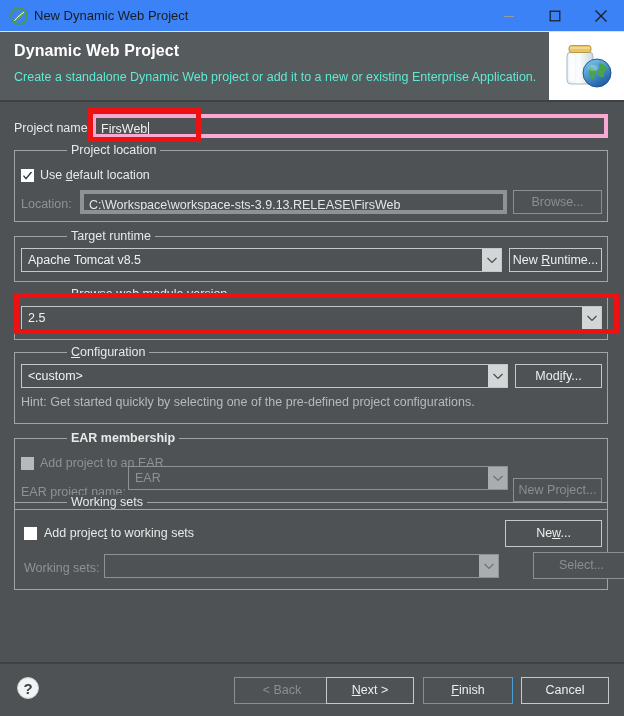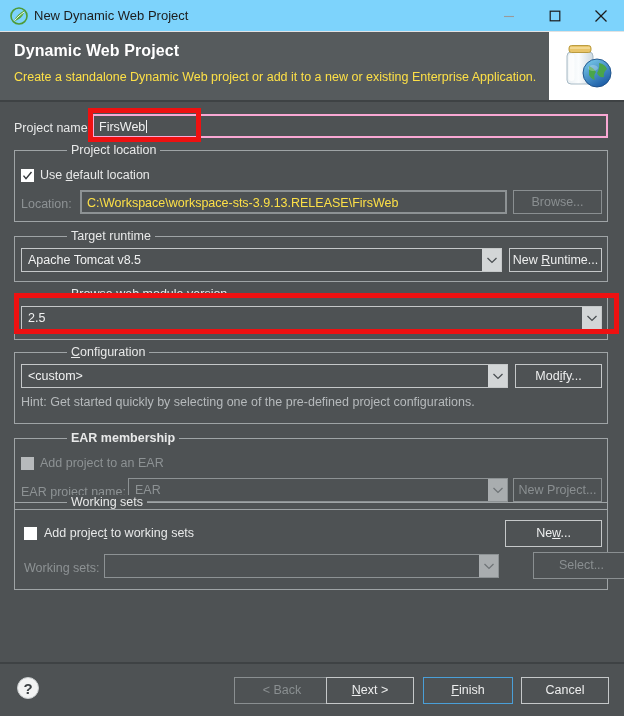--- a/index.html
+++ b/index.html
@@ -20,21 +20,21 @@
     background: #4e5254;
     box-sizing: border-box;
   }
 
   
   .titlebar {
     position: absolute;
     left: 0; top: 0;
     width: 624px;
     height: 32px;
-    background: #7dd3fc;
+    background: #3b82f6;
     border-bottom: 1px solid #e2e2e2;
     box-sizing: border-box;
   }
   .title-icon {
     position: absolute;
     left: 10px; top: 7px;
     width: 18px; height: 18px;
   }
   .title-text {
     position: absolute;
@@ -69,21 +69,21 @@
     left: 14px; top: 10px;
     font-size: 16px;
     font-weight: bold;
     color: #ffffff;
     letter-spacing: 0.1px;
   }
   .header-sub {
     position: absolute;
     left: 14px; top: 38px;
     font-size: 12.5px;
-    color: #fde047;
+    color: #5eead4;
     white-space: nowrap;
   }
   .header-art {
     position: absolute;
     right: 0; top: 0;
     width: 75px; height: 68px;
     background: #ffffff;
   }
   .header-sep {
     position: absolute;
@@ -106,32 +106,32 @@
     font-size: 12.5px;
     color: #e8e9e9;
     white-space: nowrap;
   }
   .row-label.disabled { color: #8d9294; }
 
   
   .textfield {
     position: absolute;
     background: #4e5254;
-    border: 2px solid #f9a8d4;
+    border: 4px solid #f9a8d4;
     box-sizing: border-box;
     font-size: 12.5px;
     color: #f0f1f1;
     line-height: 22px;
     padding: 0 5px;
     white-space: nowrap;
     overflow: hidden;
   }
   .textfield.disabled {
     border-color: #8d9294;
-    color: #fde047;
+    color: #e5e5e5;
   }
   .caret {
     display: inline-block;
     width: 1px;
     height: 13px;
     background: #f0f1f1;
     vertical-align: -2px;
     margin-left: 1px;
   }
 
@@ -377,21 +377,21 @@
     <div class="btn" style="left:515px; top:262px; width:87px; height:24px; line-height:22px;">Mod<u>i</u>fy...</div>
     <div class="hint" style="left:21px; top:293px;">Hint: Get started quickly by selecting one of the pre-defined project configurations.</div>
 
     <div class="group" style="left:14px; top:336px; width:594px; height:72px;font-weight:bold;">
       <span class="group-legend">EAR membership</span>
     </div>
     <div class="checkbox disabled" style="left:21px; top:355px;"></div>
     <div class="row-label disabled" style="left:40px; top:354px;">Add project to an EAR</div>
 
     <div class="row-label disabled" style="left:21px; top:383px;">EAR project name:</div>
-    <div class="combo disabled" style="left:128px; top:376px; width:380px;">
+    <div class="combo disabled" style="left:128px; top:364px; width:380px;">
       <span class="combo-text">EAR</span>
       <span class="combo-arrow">
         <svg width="11" height="8" viewBox="0 0 11 8">
             <polyline points="1,2 5.5,6.4 10,2" fill="none" stroke="#6f7477" stroke-width="1.3"></polyline>
           </svg>
       </span>
     </div>
     <div class="btn disabled" style="left:513px; top:376px; width:89px; height:24px; line-height:22px;">New Project...</div>
 
     <div class="group" style="left:14px; top:400px; width:594px; height:88px;">

